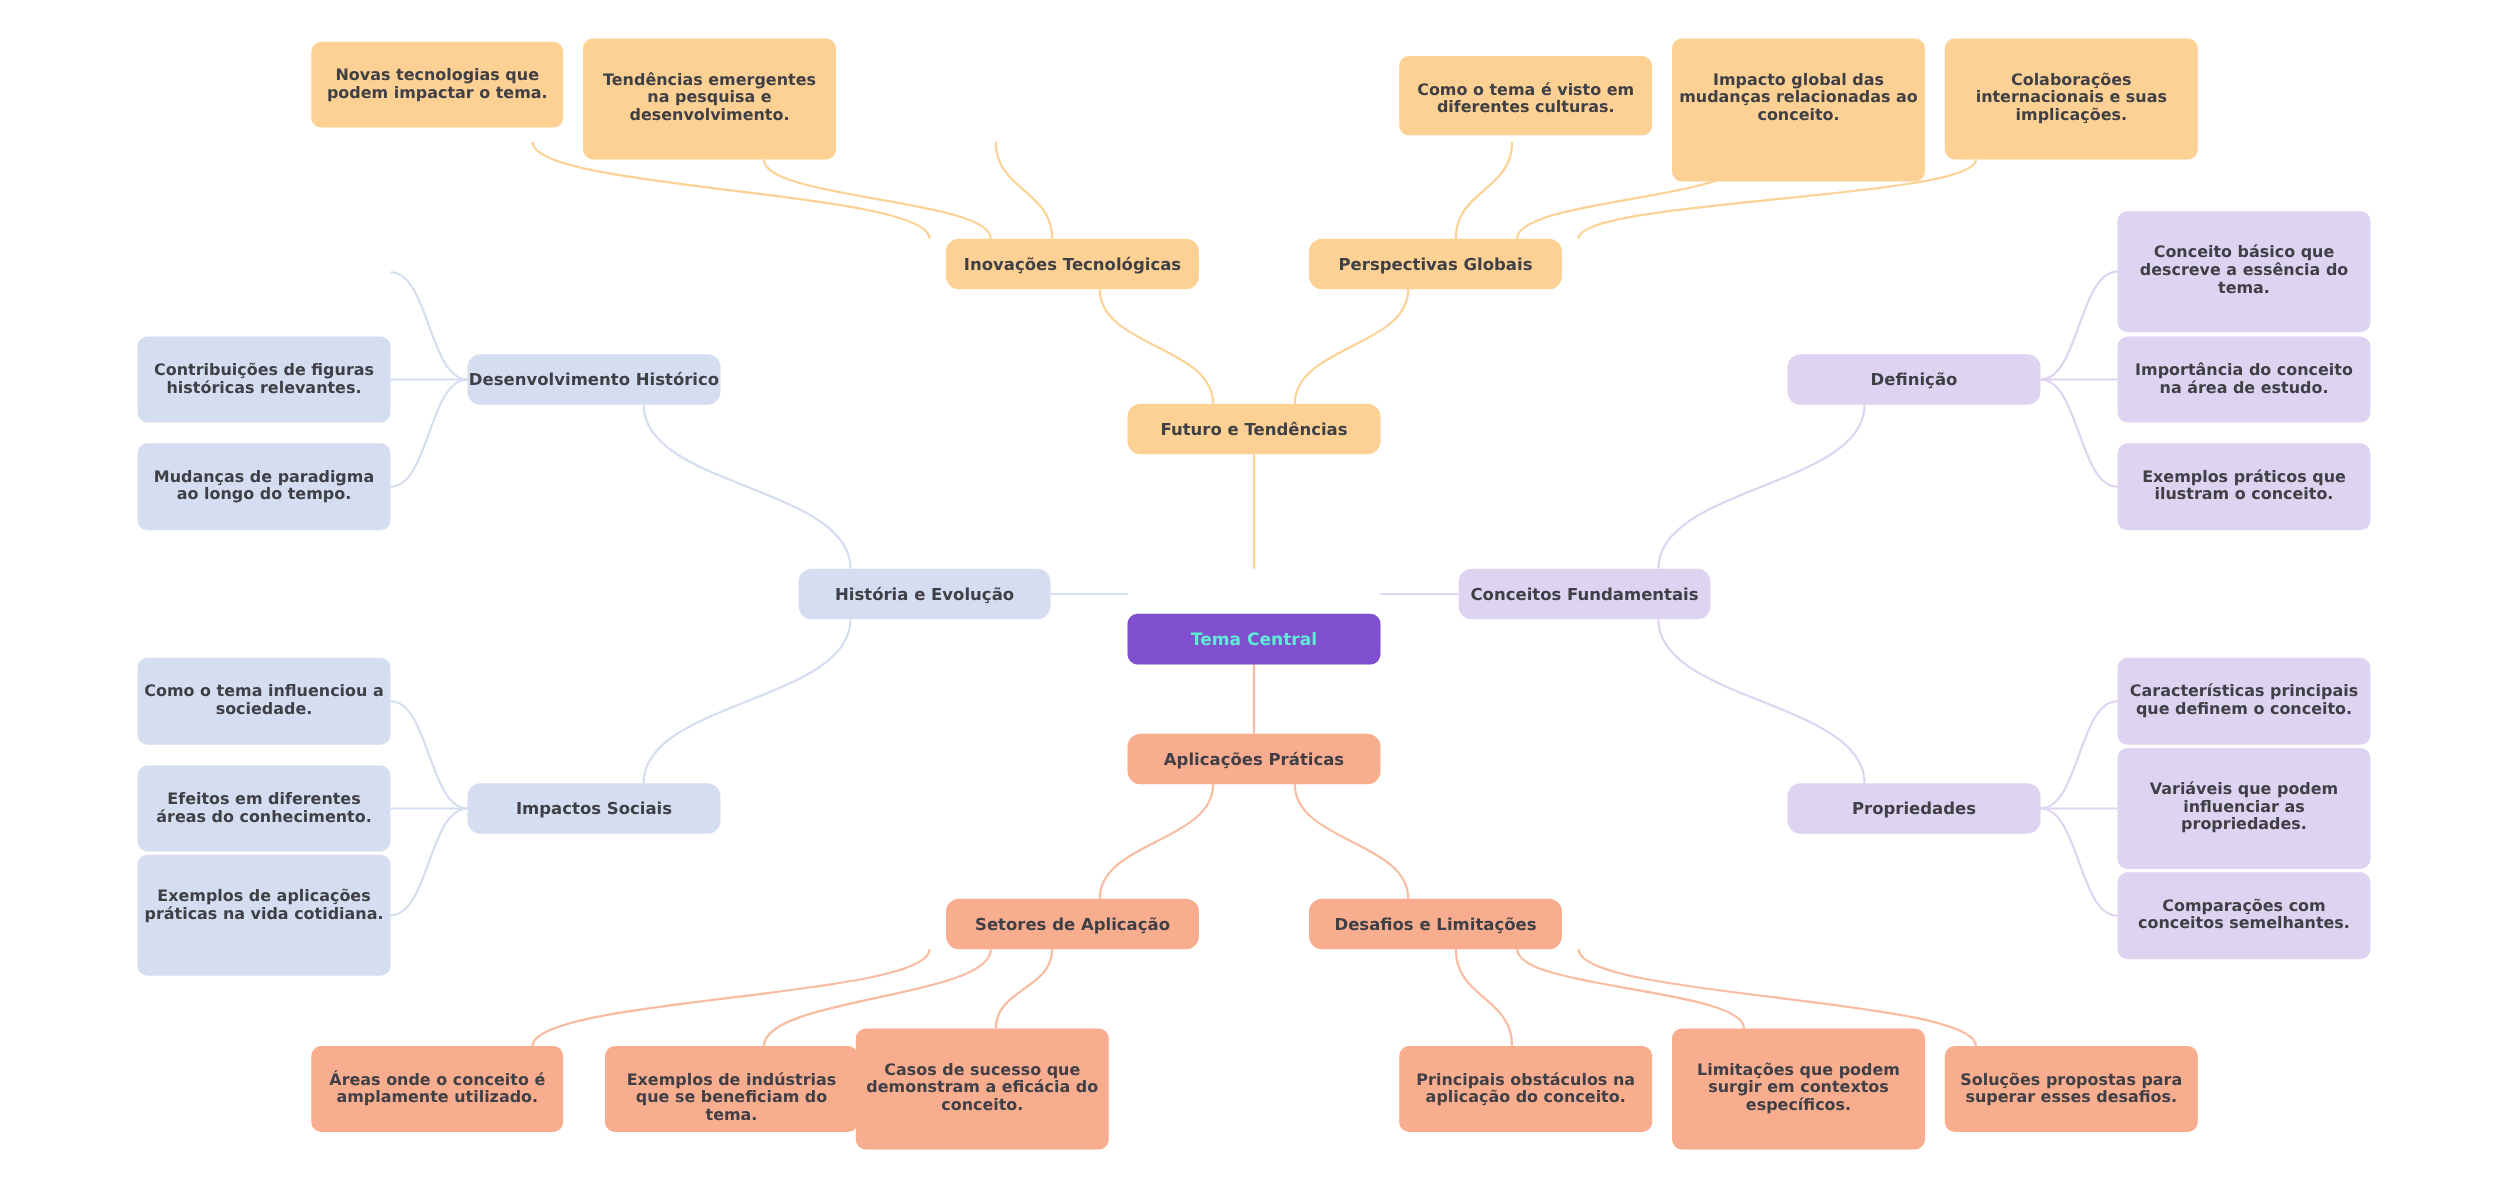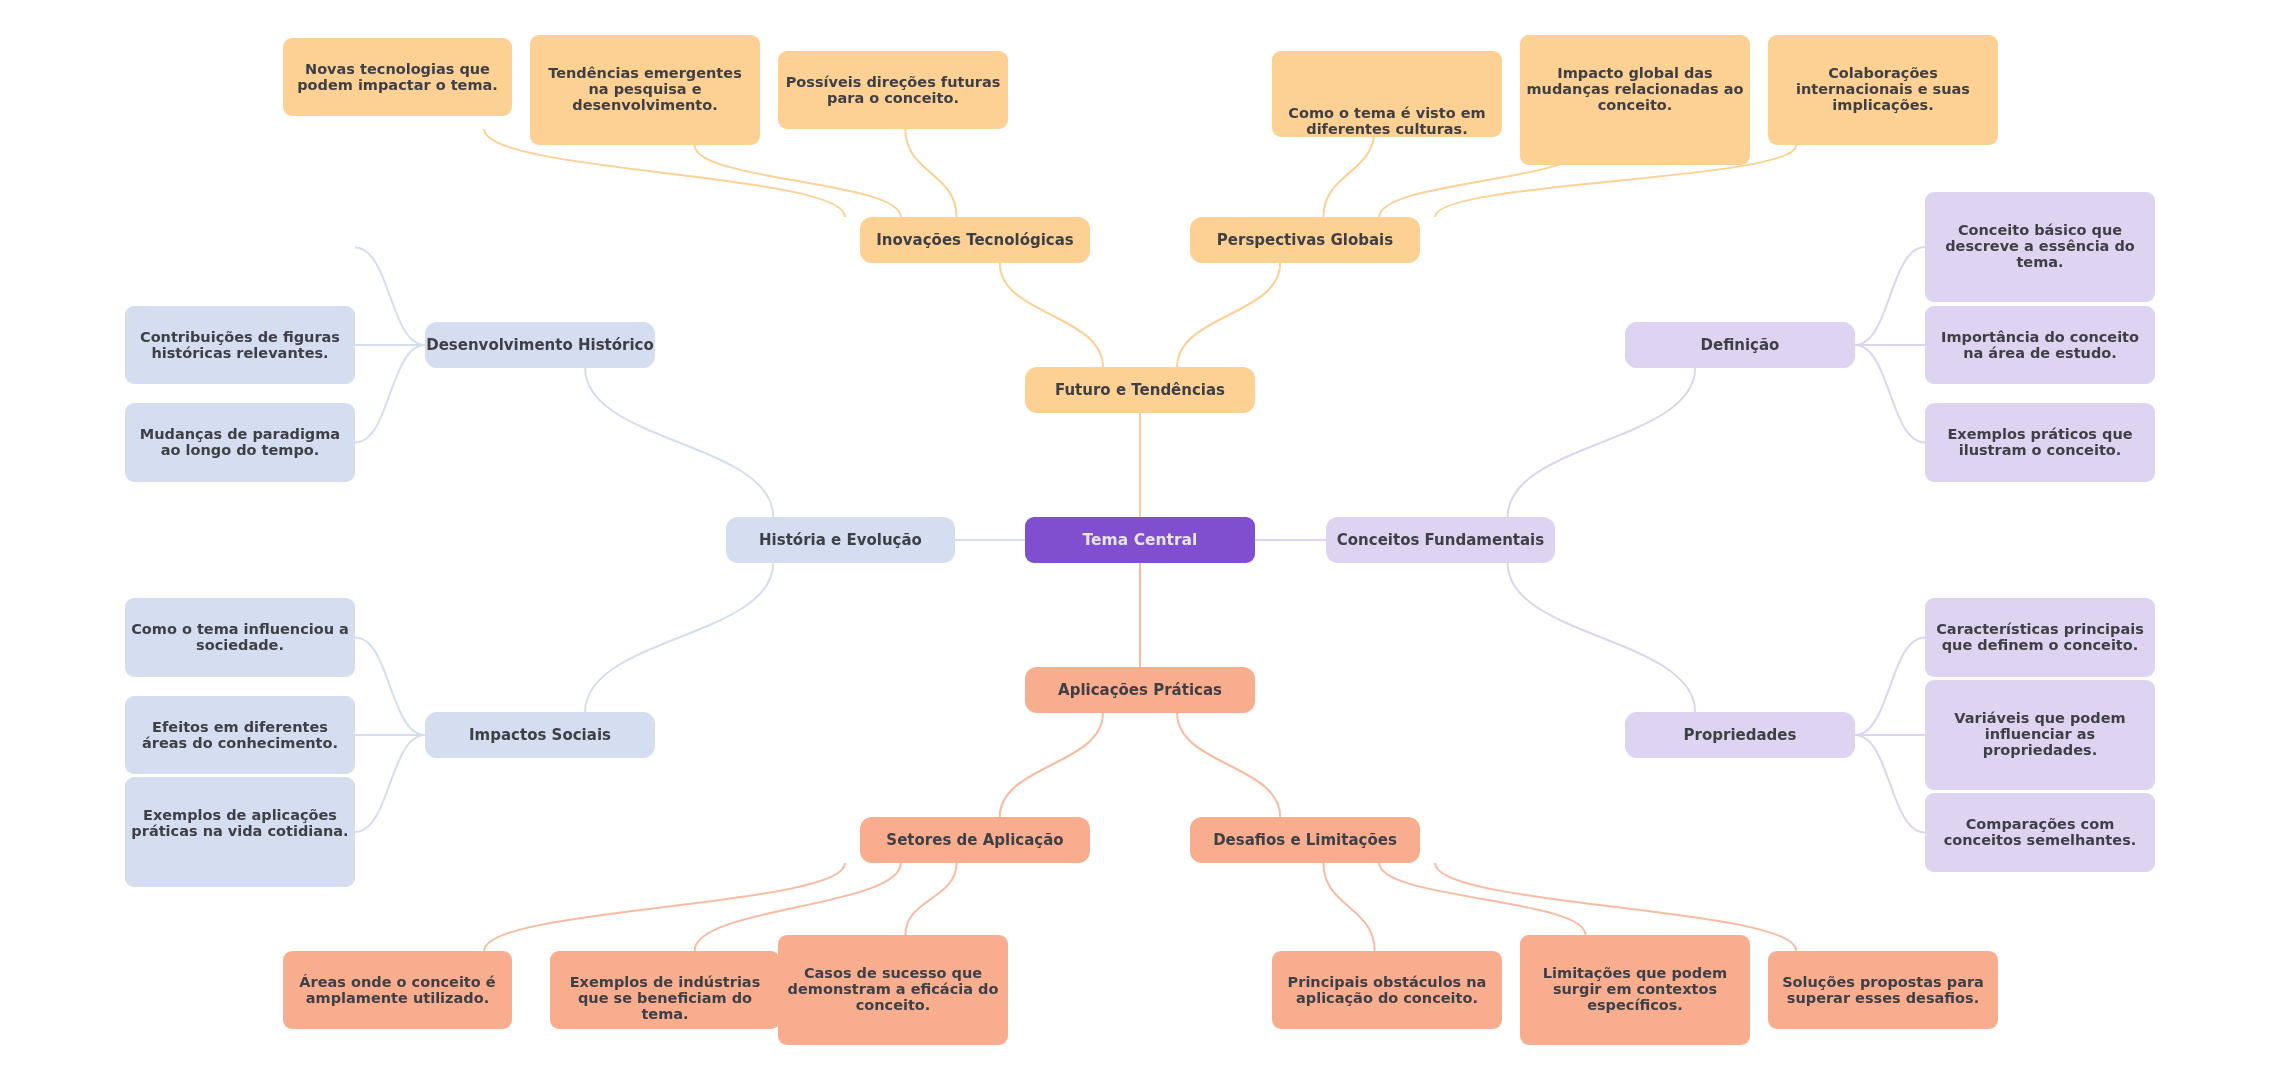--- a/index.html
+++ b/index.html
@@ -45,22 +45,23 @@
       padding: 0 6px;
     }
     .node.leaf.short { padding-top: 23px; }
     .node.leaf.tall { padding-top: 30px; }
     .node.branch, .node.sub {
       font-size: 15px;
       border-radius: 12px;
     }
     .node.root {
       background: #7f4fcf;
-      color: #e5e5e5;
+      color: #5eead4;
       font-size: 15.5px;
+      margin-top: 41px;
     }
     .c-orange { background: #fdd093; }
     .c-blue   { background: #d5ddf1; }
     .c-purple { background: #ded3f1; }
     .c-salmon { background: #f9ad8f; }
   </style>
 </head>
 <body>
 
 <div id="canvas">
@@ -112,28 +113,25 @@
   </div>
   <div class="node sub c-orange" style="left:860px;top:217px;width:230px;height:46px;">
     <span>Inovações Tecnológicas</span>
   </div>
   <div class="node leaf short c-orange" style="left:283px;top:38px;width:229px;height:78px;">
     <span>Novas tecnologias que podem impactar o tema.</span>
   </div>
   <div class="node leaf tall c-orange" style="left:530px;top:35px;width:230px;height:110px;">
     <span>Tendências emergentes na pesquisa e desenvolvimento.</span>
   </div>
-  <div class="node leaf short c-orange" style="left:778px;top:51px;width:230px;height:78px;">
-    <span>Possíveis direções futuras para o conceito.</span>
-  </div>
 
   <div class="node sub c-orange" style="left:1190px;top:217px;width:230px;height:46px;">
     <span>Perspectivas Globais</span>
   </div>
-  <div class="node leaf short c-orange" style="left:1272px;top:51px;width:230px;height:86px;align-items:flex-end;">
+  <div class="node leaf short c-orange" style="left:1272px;top:51px;width:230px;height:72px;">
     <span>Como o tema é visto em diferentes culturas.</span>
   </div>
   <div class="node leaf tall c-orange" style="left:1520px;top:35px;width:230px;height:130px;">
     <span>Impacto global das mudanças relacionadas ao conceito.</span>
   </div>
   <div class="node leaf tall c-orange" style="left:1768px;top:35px;width:230px;height:110px;">
     <span>Colaborações internacionais e suas implicações.</span>
   </div>
 
   <div class="node branch c-blue" style="left:726px;top:517px;width:229px;height:46px;">

